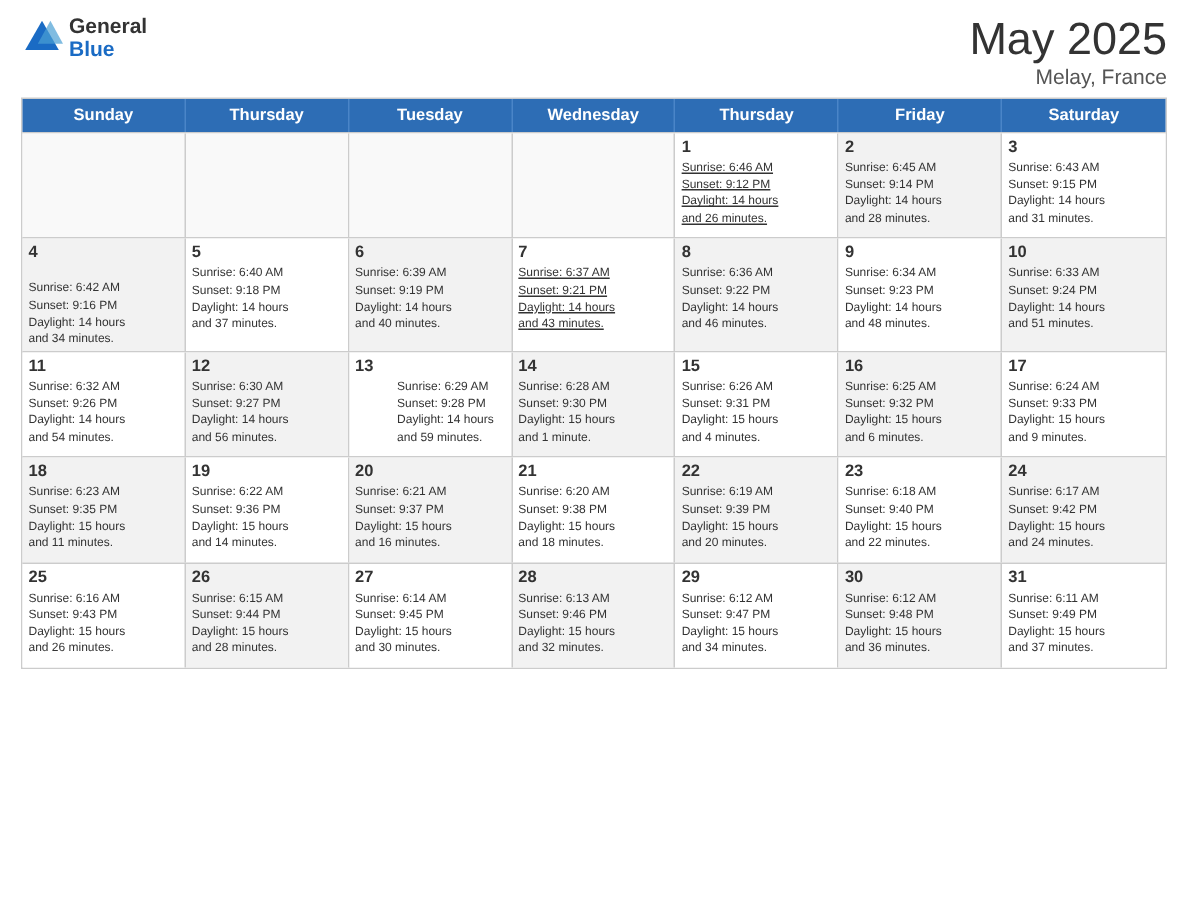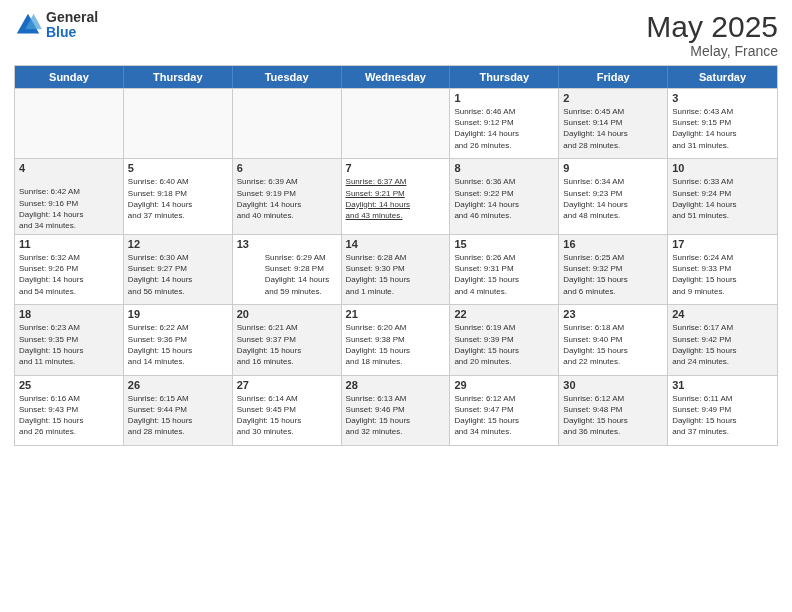--- a/index.html
+++ b/index.html
@@ -147,21 +147,21 @@
         <div class="cal-header-cell">Saturday</div>
       </div>
     <div class="cal-body">
     <div class="cal-row">
           <div class="cal-cell empty"></div>
           <div class="cal-cell empty"></div>
           <div class="cal-cell empty"></div>
           <div class="cal-cell empty"></div>
           <div class="cal-cell">
             <span class="day-num">1</span>
-            <div class="cell-info" style="white-space: pre-line;">Sunrise: 6:46 AM
+            <div class="cell-info" style="white-space: pre-line; text-decoration: underline;">Sunrise: 6:46 AM
 Sunset: 9:12 PM
 Daylight: 14 hours
 and 26 minutes.</div>
           </div>
           <div class="cal-cell shaded">
             <span class="day-num">2</span>
             <div class="cell-info" style="white-space: pre-line;">Sunrise: 6:45 AM
 Sunset: 9:14 PM
 Daylight: 14 hours
 and 28 minutes.</div>

